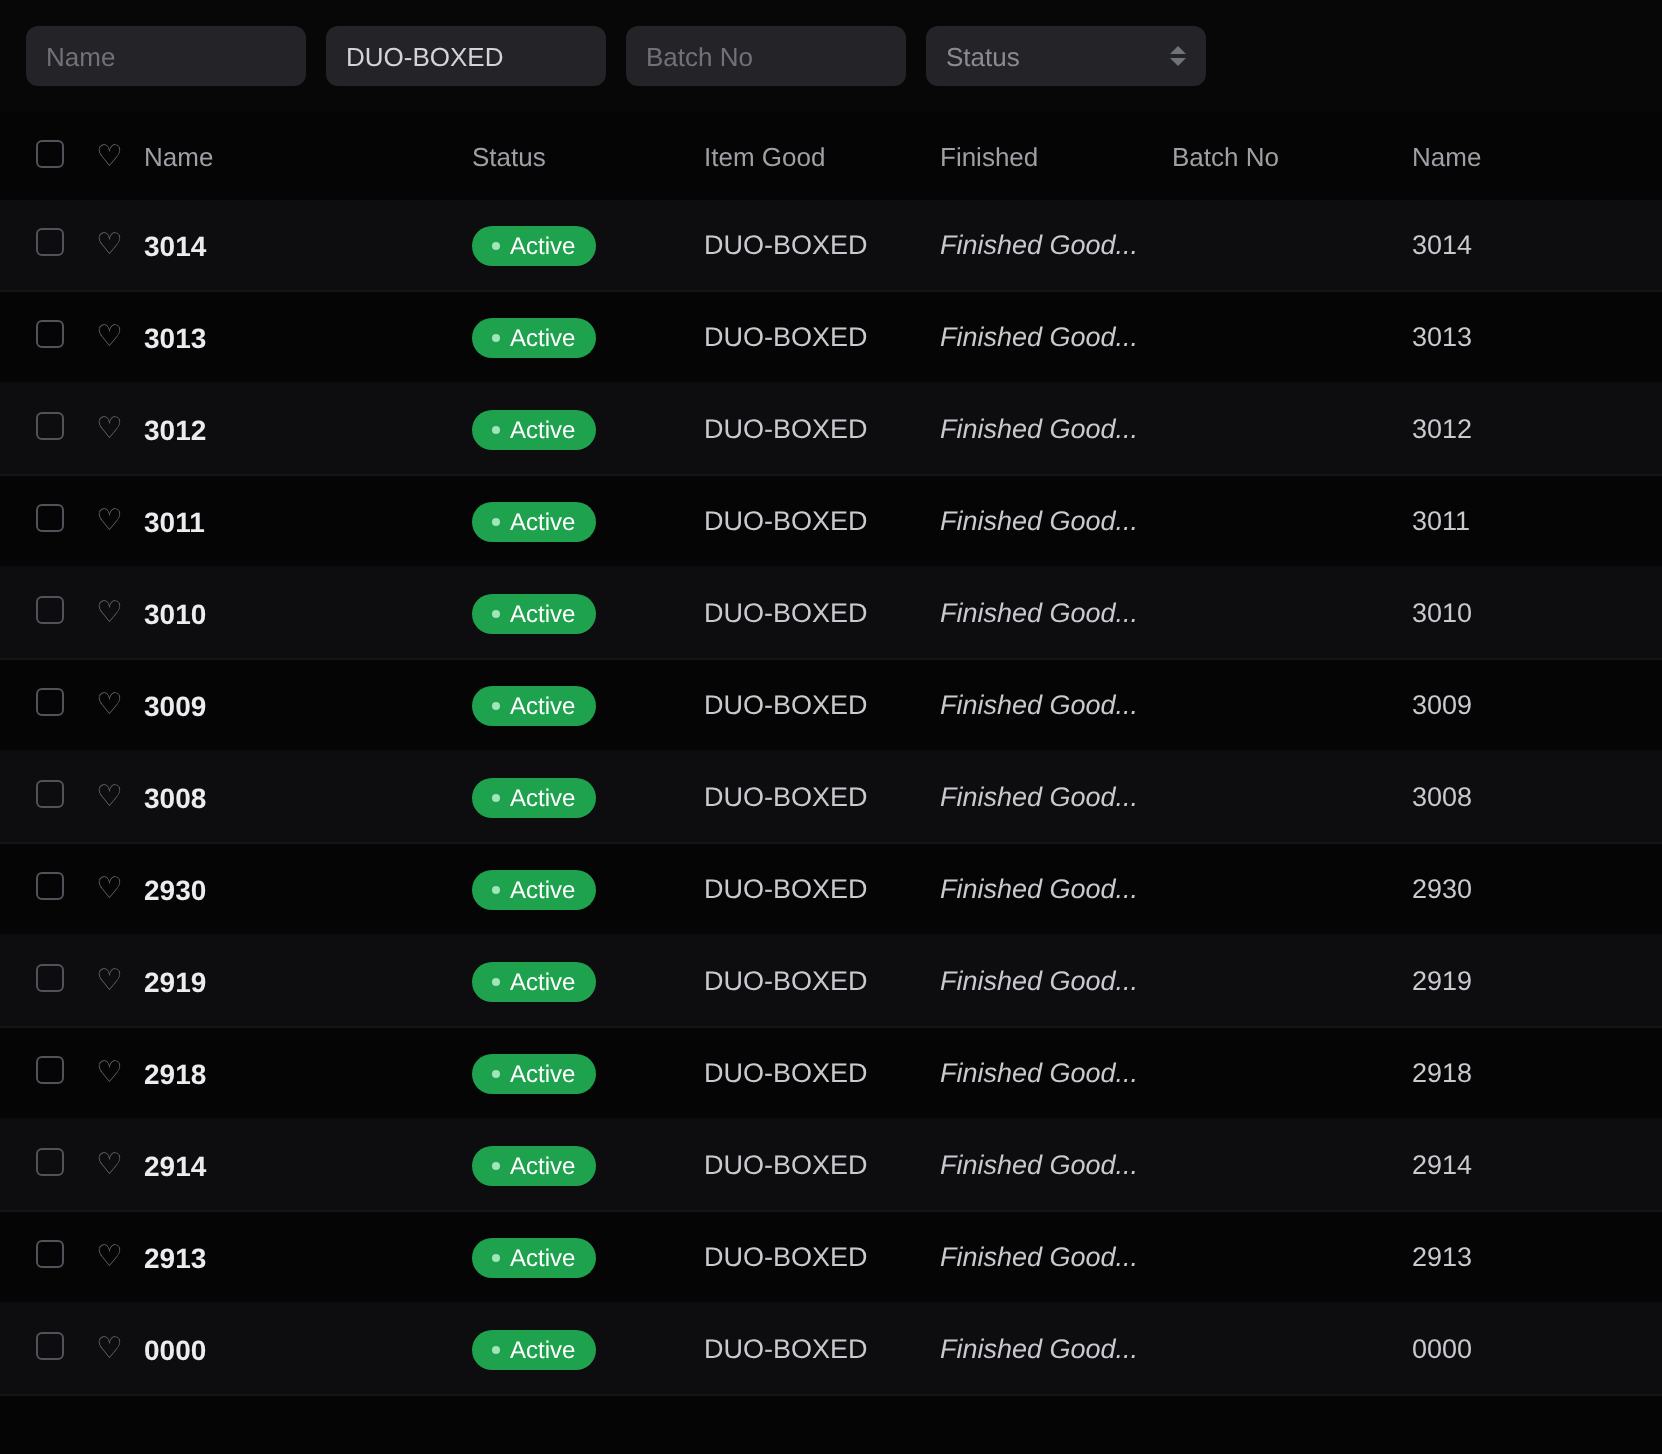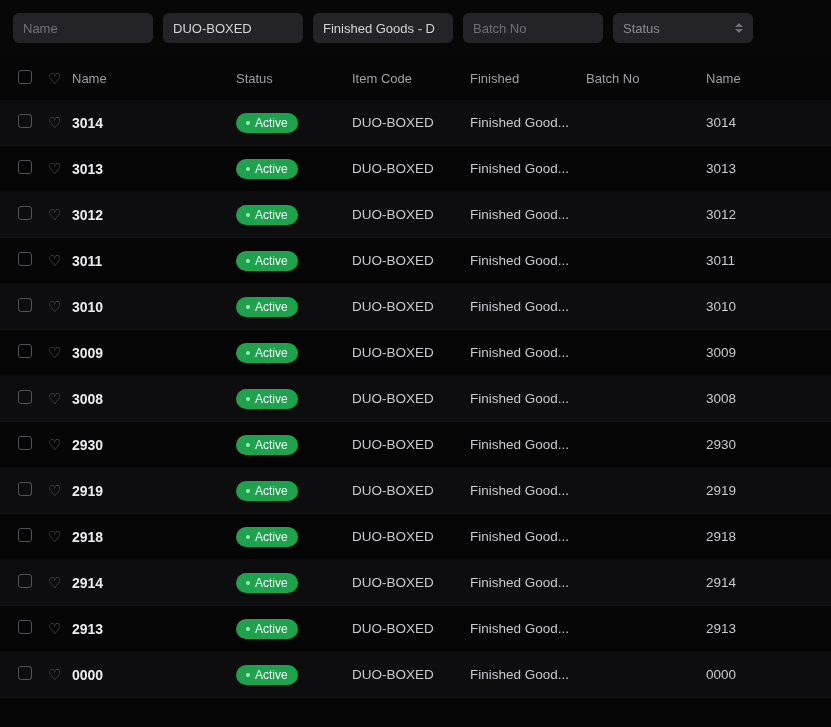--- a/index.html
+++ b/index.html
@@ -60,56 +60,55 @@
     width:14px; height:14px;
     border:1.5px solid #52525b; border-radius:3px;
     background:transparent; display:inline-block; cursor:pointer;
   }
   .heart {
     color:#6b6b73; font-size:15px; line-height:1; cursor:pointer;
     user-select:none;
   }
   .c-name { font-weight:700; color:#ececf0; font-size:14px; }
   .c-item, .c-wh, .c-batch, .c-name2 { color:#c9c9cf; font-size:13.5px; }
-  .c-wh { white-space:nowrap; overflow:hidden; }
+  .c-wh { white-space:nowrap; overflow:hidden;font-style:italic; }
 
   .badge {
     display:inline-flex; align-items:center; gap:5px;
     background:#1fa24e; color:#ffffff;
     border-radius:9999px; padding:4px 10px;
     font-size:12px; line-height:1;
   }
   .badge .dot {
     width:4px; height:4px; border-radius:50%;
     background:#9fe6b8; display:inline-block;
   }
 </style>
 </head>
 <body>
 
 <div class="filter-bar">
   <input class="f-input" placeholder="Name" style="">
   <input class="f-input" value="DUO-BOXED" style="">
-  <input class="f-input" value="Finished Goods - D" style="">
   <input class="f-input" placeholder="Batch No" style="">
   <div class="f-select">
     <span class="sel-text">Status</span>
     <span class="chevrons">
         <i class="up"></i>
         <i class="down"></i>
       </span>
   </div>
 </div>
 
 <div class="grid-row thead">
   <span><span class="cb"></span></span>
   <span class="heart">♡</span>
   <span>Name</span>
   <span>Status</span>
-  <span>Item Code</span>
+  <span>Item Good</span>
   <span>Finished</span>
   <span>Batch No</span>
   <span>Name</span>
 </div>
 
 <div id="table-body">
   <div class="grid-row row">
     <span><span class="cb"></span></span>
     <span class="heart">♡</span>
     <span class="c-name">3014</span>

